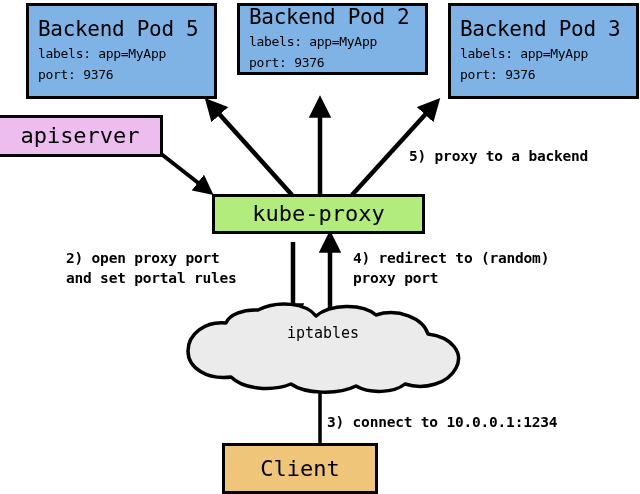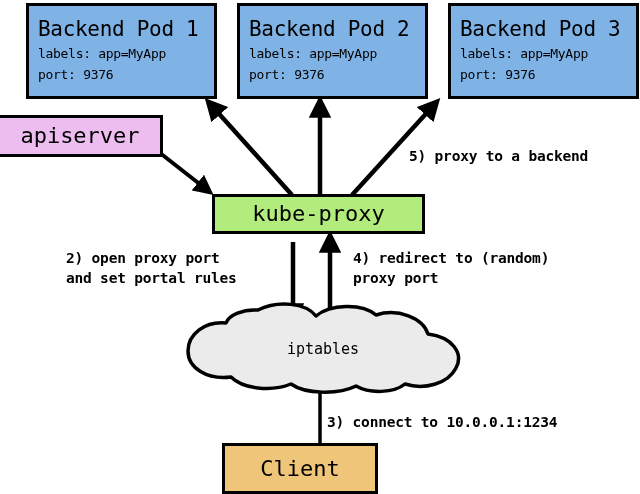--- a/index.html
+++ b/index.html
@@ -110,46 +110,46 @@
                C 394,393 370,394 356,386
                C 338,395 305,394 291,384
                C 271,392 243,389 231,377
                C 207,380 188,368 188,351
                C 188,334 205,321 226,323
                C 229,315 243,309 258,310 Z" fill="#EBEBEB" stroke="#000000" stroke-width="3.5" stroke-linejoin="round"></path>
     </g>
   </svg>
 
   <div class="node pod" style="left:26px; top:3px; width:191px; height:96px; background:#7FB2E5;">
-    <div class="pod-title">Backend Pod 1</div>
+    <div class="pod-title">Backend Pod 5</div>
     <div class="pod-line">labels: app=MyApp</div>
     <div class="pod-line">port: 9376</div>
   </div>
 
-  <div class="node pod" style="left:237px; top:3px; width:191px; height:96px; background:#7FB2E5;">
+  <div class="node pod" style="left:237px; top:3px; width:191px; height:72px; background:#7FB2E5;">
     <div class="pod-title">Backend Pod 2</div>
     <div class="pod-line">labels: app=MyApp</div>
     <div class="pod-line">port: 9376</div>
   </div>
 
   <div class="node pod" style="left:448px; top:3px; width:191px; height:96px; background:#7FB2E5;">
     <div class="pod-title">Backend Pod 3</div>
     <div class="pod-line">labels: app=MyApp</div>
     <div class="pod-line">port: 9376</div>
   </div>
 
   <div class="node" style="left:-3px; top:115px; width:166px; height:42px; background:#EDBDF0;">
     <div class="center-label">apiserver</div>
   </div>
 
   <div class="node" style="left:212px; top:194px; width:213px; height:40px; background:#B1EC7D;">
     <div class="center-label">kube-proxy</div>
   </div>
 
-  <div class="cloud-label" style="left:275px; top:340px; width:96px; text-align:center;">iptables</div>
+  <div class="cloud-label" style="left:275px; top:324px; width:96px; text-align:center;">iptables</div>
 
   <div class="node" style="left:222px; top:443px; width:156px; height:51px; background:#EFC579;">
     <div class="center-label">Client</div>
   </div>
 
 
   <div class="caption" style="left:66px; top:248px;">2) open proxy port
 and set portal rules</div>
 
   <div class="caption" style="left:327px; top:412px;">3) connect to 10.0.0.1:1234</div>

